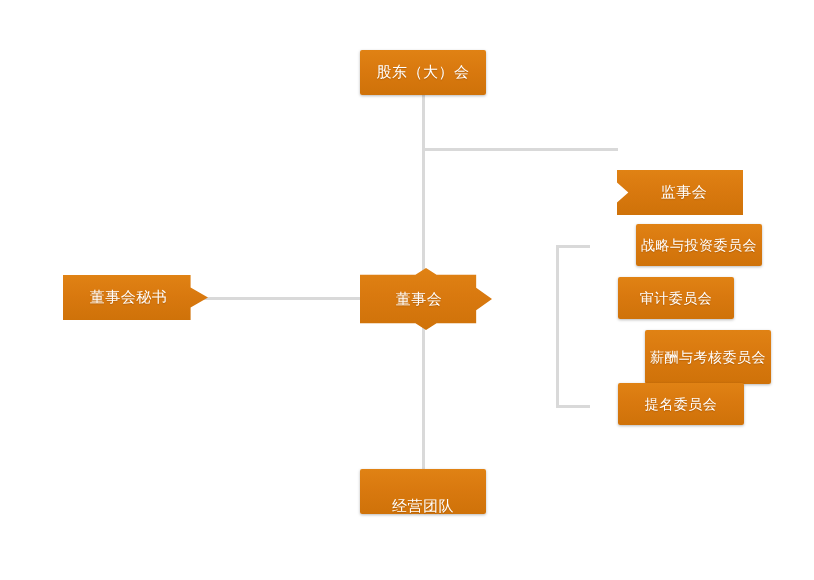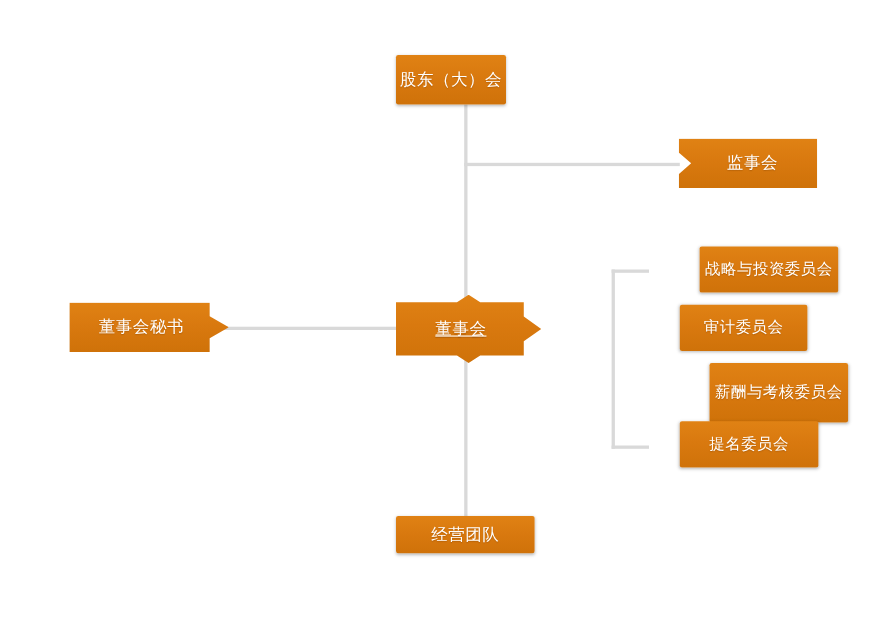--- a/index.html
+++ b/index.html
@@ -73,20 +73,21 @@
     clip-path: polygon(0 0, 88% 0, 88% 28%, 100% 50%, 88% 72%, 88% 100%, 0 100%);
     filter: drop-shadow(0 1px 2px rgba(0,0,0,0.28));
   }
   .node.arrow-right .node-label { position: relative; z-index: 2; margin-right: 14px; }
 
   
   .node.notch-left {
     background: none;
     box-shadow: none;
     border-radius: 0;
+    margin-top: 44px;
   }
   .node.notch-left .shape {
     position: absolute;
     left: 0;
     top: 0;
     width: 100%;
     height: 100%;
     background: linear-gradient(to bottom, #e08214 0%, #d9790f 45%, #cf7209 100%);
     clip-path: polygon(0 0, 100% 0, 100% 100%, 0 100%, 0 72%, 9% 50%, 0 28%);
     filter: drop-shadow(0 1px 2px rgba(0,0,0,0.28));
@@ -142,40 +143,40 @@
   <div class="conn h" style="left:195px; top:297px; width:168px;"></div>
 
   <div class="conn v" style="left:422px; top:318px; height:152px;"></div>
 
   <div class="bracket" style="left:556px; top:245px; width:40px; height:165px;">
     <div class="bk v" style="left:0px; top:0px; height:163px;"></div>
     <div class="bk h" style="left:0px; top:0px; width:34px;"></div>
     <div class="bk h" style="left:0px; top:160px; width:34px;"></div>
   </div>
 
-  <div class="node plain" style="left:360px; top:50px; width:100px; height:45px;">
+  <div class="node plain" style="left:360px; top:50px; width:126px; height:45px;">
     <span class="node-label">股东（大）会</span>
   </div>
 
   <div class="node notch-left" style="left:617px; top:126px; width:126px; height:45px;">
     <div class="shape"></div>
     <span class="node-label">监事会</span>
   </div>
 
   <div class="node arrow-right" style="left:63px; top:275px; width:145px; height:45px;">
     <div class="shape"></div>
     <span class="node-label">董事会秘书</span>
   </div>
 
-  <div class="node board" style="left:360px; top:268px; width:132px; height:62px;text-decoration:underline;">
+  <div class="node board" style="left:360px; top:268px; width:132px; height:62px;">
     <div class="shape"></div>
     <span class="node-label">董事会</span>
   </div>
 
-  <div class="node plain" style="left:360px; top:469px; width:126px; height:34px;">
+  <div class="node plain" style="left:360px; top:469px; width:126px; height:45px;align-items:flex-end;">
     <span class="node-label">经营团队</span>
   </div>
 
   <div class="node plain small" style="left:636px; top:224px; width:126px; height:42px;">
     <span class="node-label">战略与投资委员会</span>
   </div>
 
   <div class="node plain small" style="left:618px; top:277px; width:116px; height:42px;">
     <span class="node-label">审计委员会</span>
   </div>

